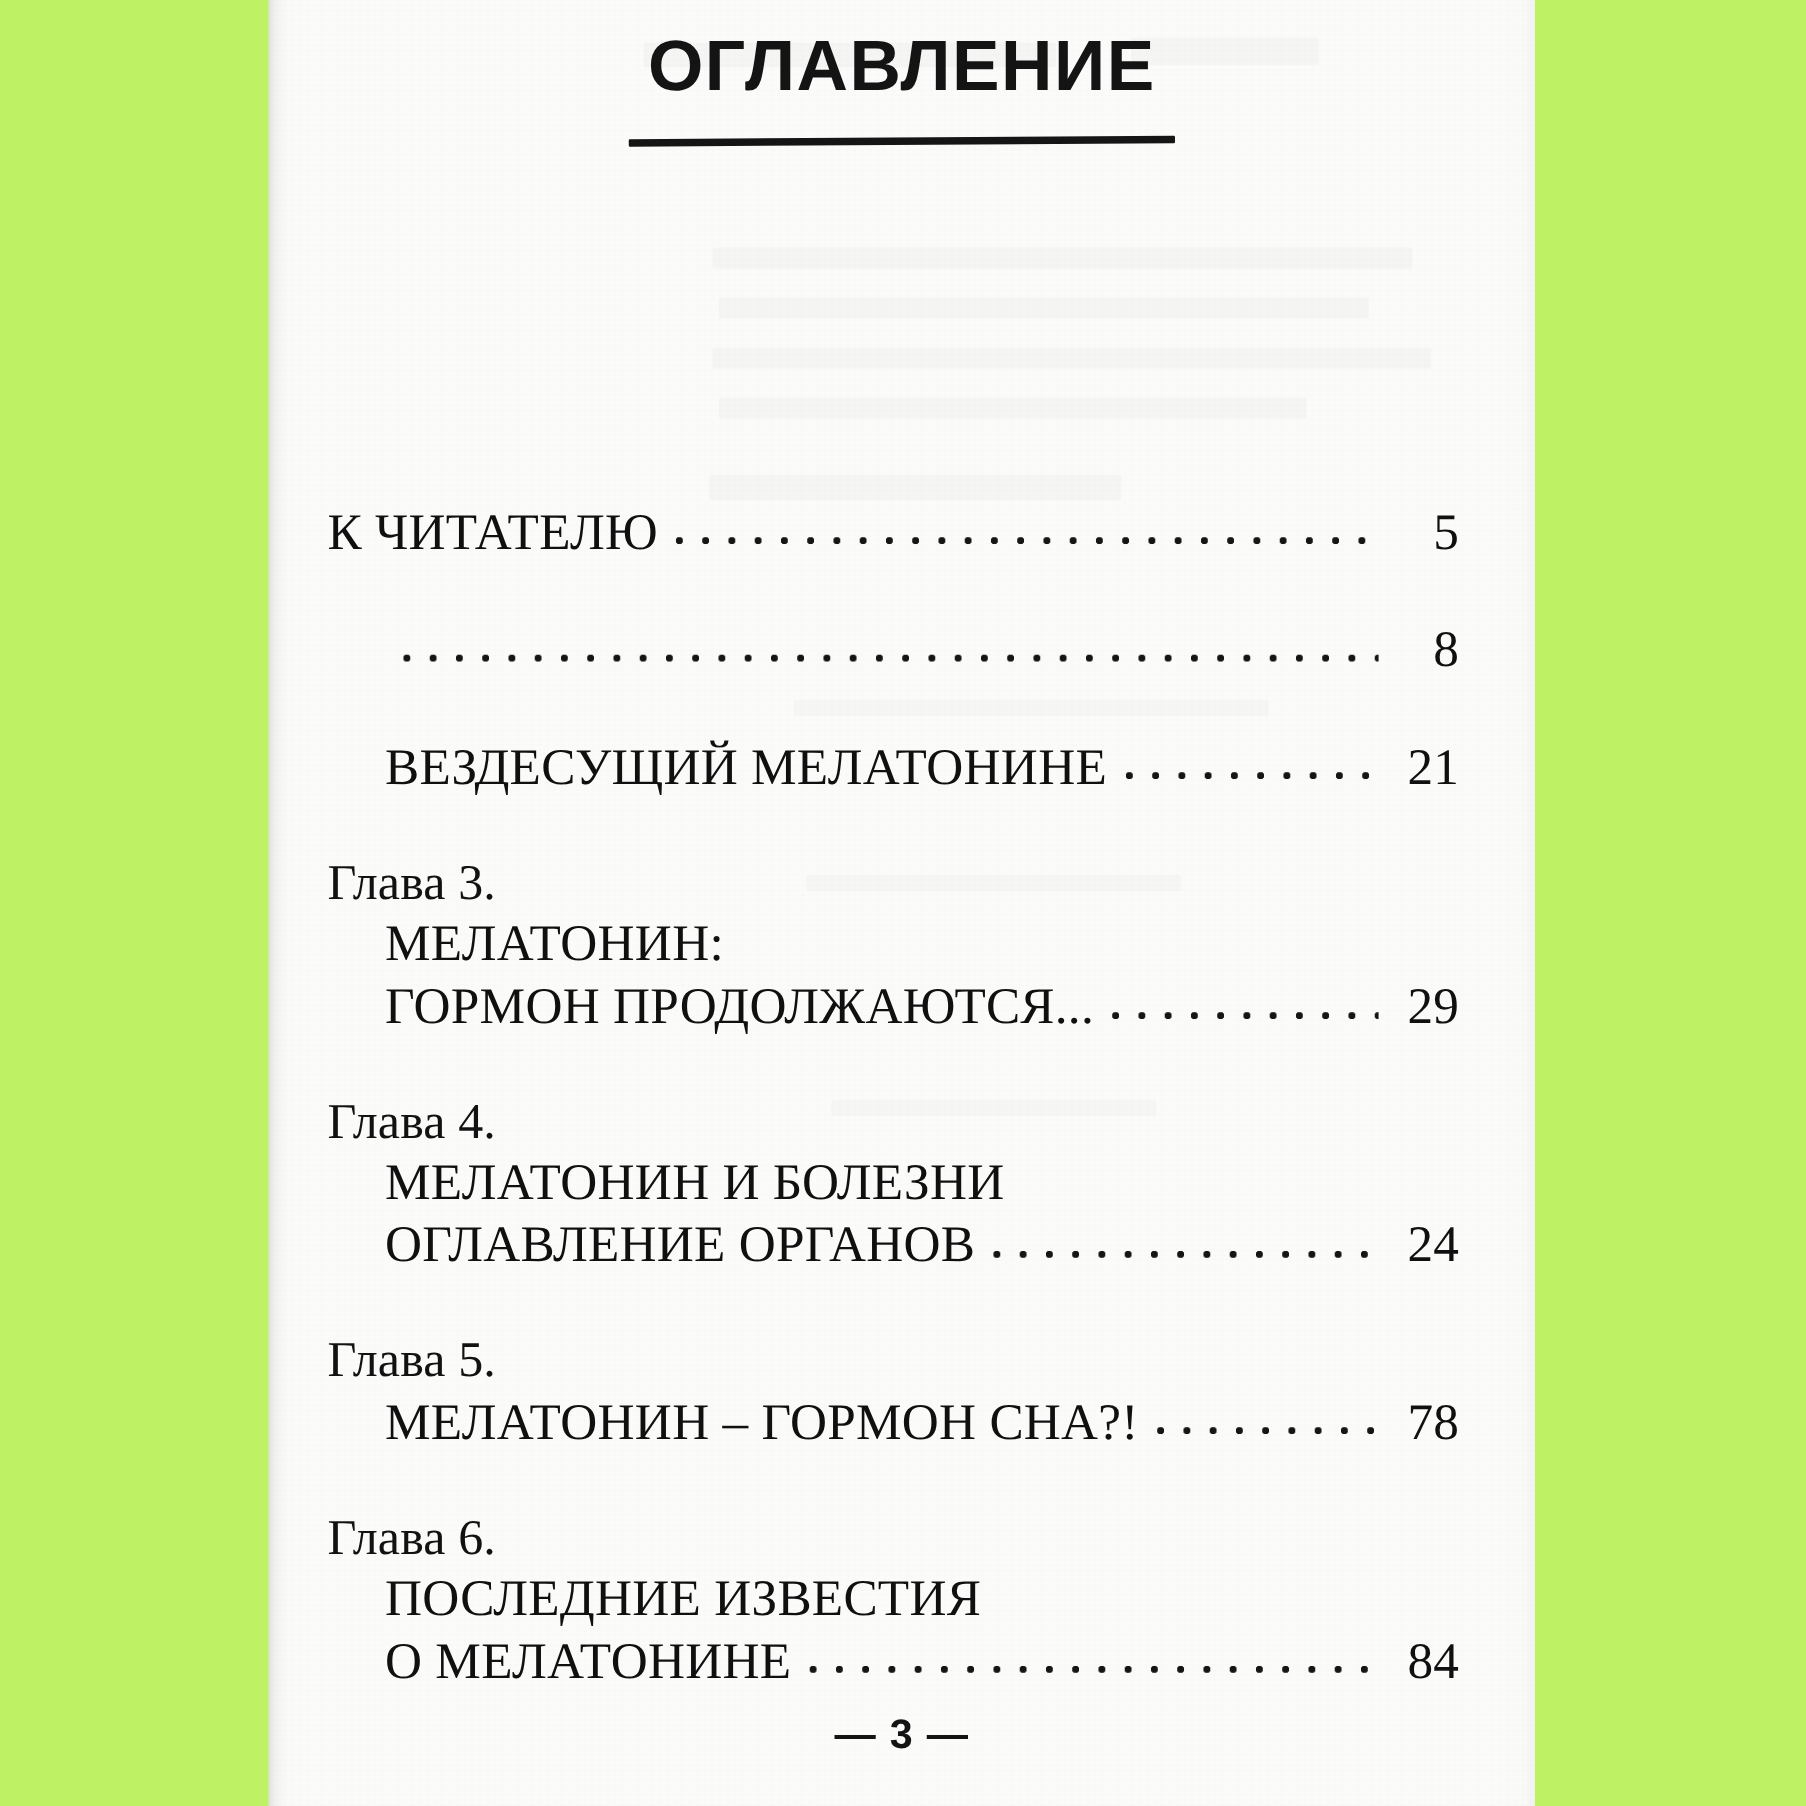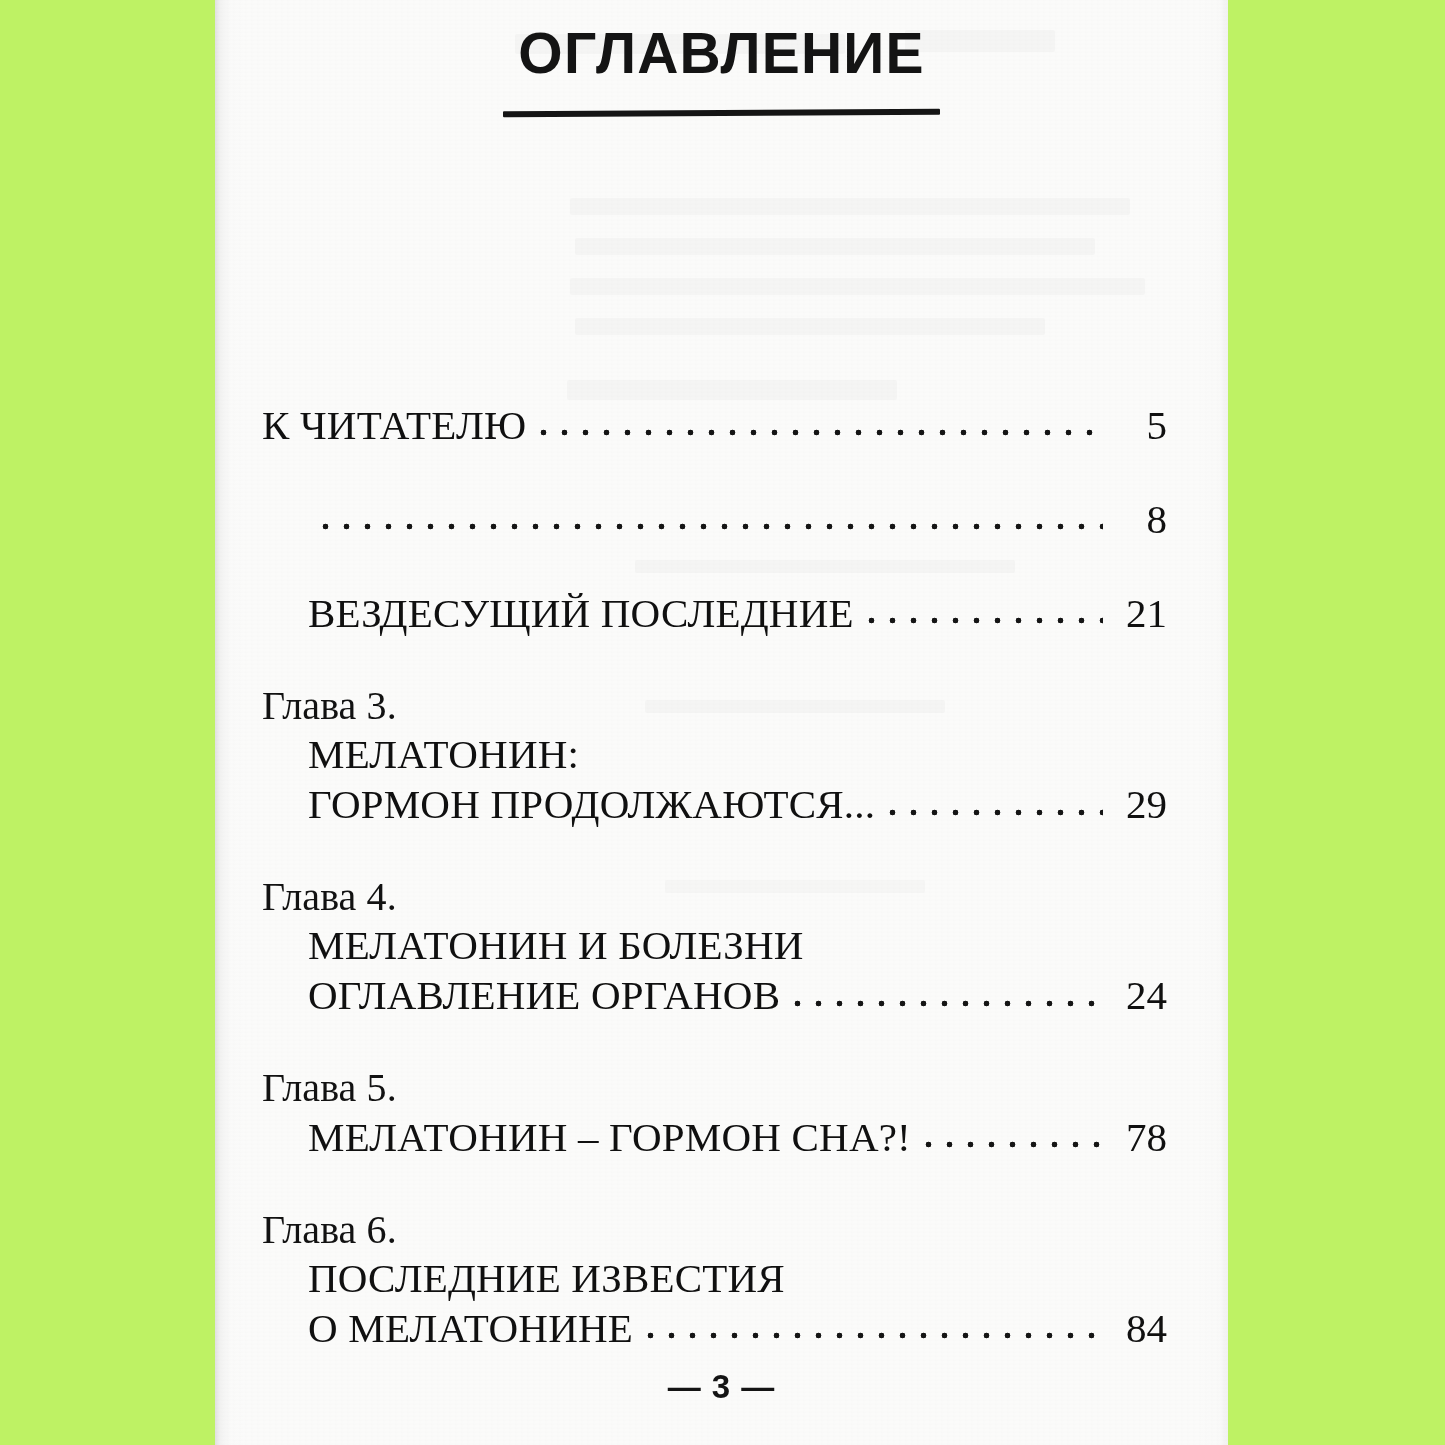--- a/index.html
+++ b/index.html
@@ -198,21 +198,21 @@
         </div>
       </div>
       <div class="toc-entry">
         <div class="title-line">
           <span class="leader"></span>
           <span class="page-num">8</span>
         </div>
       </div>
       <div class="toc-entry">
         <div class="title-line">
-          <span class="title-text">ВЕЗДЕСУЩИЙ ПОСЛЕДНИЕ</span>
+          <span class="title-text">ВЕЗДЕСУЩИЙ МЕЛАТОНИНЕ</span>
           <span class="leader"></span>
           <span class="page-num">21</span>
         </div>
       </div>
       <div class="toc-entry">
         <div class="chapter-label">Глава 3.</div>
         <div class="title-line noleader">
           <span class="title-text">МЕЛАТОНИН:</span>
         </div>
         <div class="title-line">

